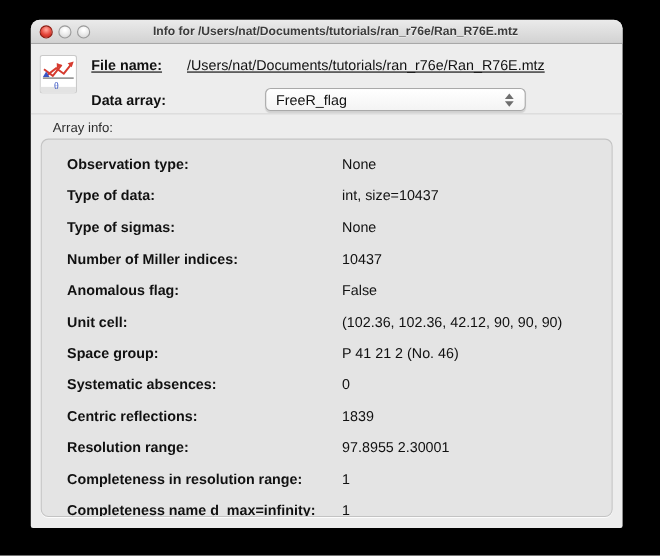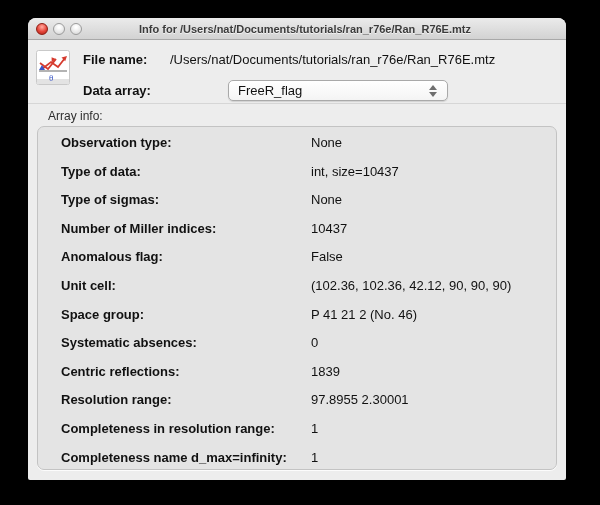--- a/index.html
+++ b/index.html
@@ -65,20 +65,21 @@
     position: absolute;
     left: 8px; top: 10px;
     width: 34px; height: 35px;
   }
   .file-row {
     position: absolute;
     left: 55px; top: 12px;
     display: flex;
     align-items: baseline;
     white-space: nowrap;
+    text-decoration: underline;
   }
   .hlabel {
     font-size: 13px;
     font-weight: bold;
     color: #111;
     width: 87px;
     flex: 0 0 87px;
   }
   .hvalue {
     font-size: 13px;
@@ -86,22 +87,22 @@
   }
   .data-row {
     position: absolute;
     left: 55px; top: 40px;
     display: flex;
     align-items: center;
     white-space: nowrap;
     gap: 42px;
   }
   .popup {
-    margin-left: 16px;
-    width: 220px; height: 21px;
+    margin-left: 29px;
+    width: 237px; height: 21px;
     background: linear-gradient(#ffffff, #f4f4f4);
     border: 1px solid #a9a9a9;
     border-radius: 5px;
     box-shadow: 0 1px 1px rgba(0,0,0,0.12);
     display: flex;
     align-items: center;
     padding: 0 8px 0 9px;
     font-size: 13px;
     color: #111;
     cursor: default;
@@ -146,20 +147,21 @@
     background: #e4e4e4;
     border: 1px solid #c3c3c3;
     border-radius: 7px;
     box-shadow: 0 1px 0 rgba(255,255,255,0.8);
     padding-top: 8px;
     overflow: hidden;
   }
   .info-row {
     height: 28.6px;
     display: flex;
+    align-items: center;
     padding-left: 23px;
     white-space: nowrap;
   }
   .info-label {
     font-size: 13px;
     font-weight: bold;
     color: #111;
     width: 250px;
     flex: 0 0 250px;
   }

